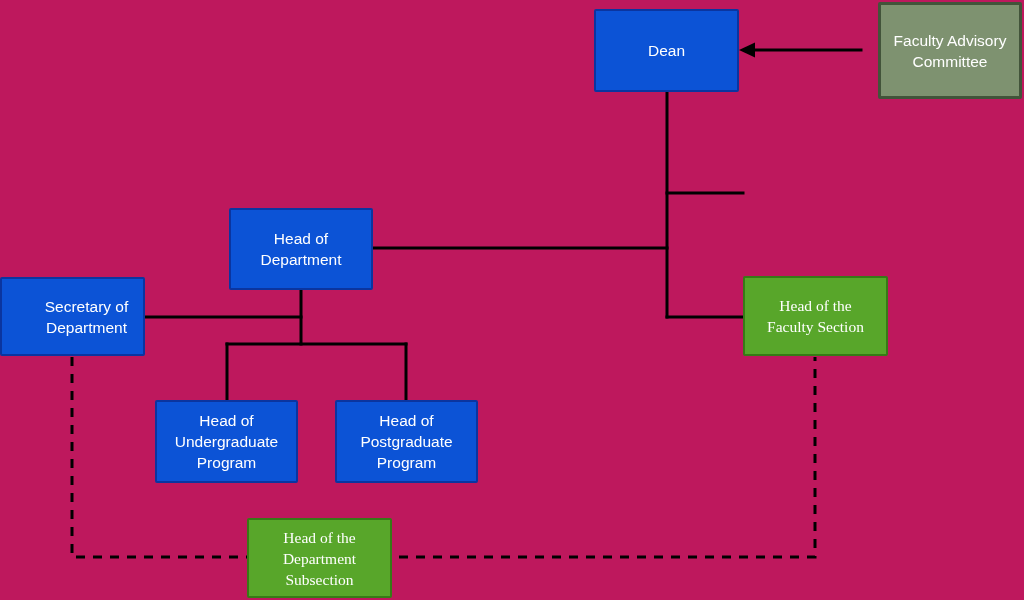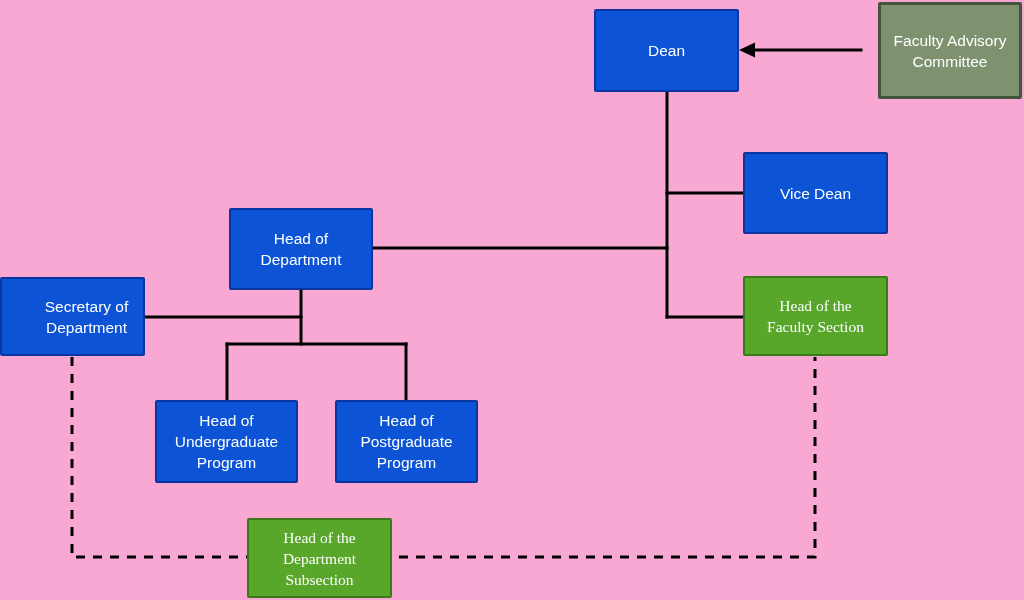--- a/index.html
+++ b/index.html
@@ -5,21 +5,21 @@
   html, body {
     margin: 0; padding: 0;
     width: 1024px; height: 600px;
     background: #ffffff;
     font-family: "Liberation Sans", sans-serif;
     overflow: hidden;
   }
   .stage {
     position: relative;
     width: 1024px; height: 600px;
-    background: #f9a8d4;
+    background: #be185d;
   }
   .connectors {
     position: absolute;
     left: 0; top: 0;
     z-index: 1;
   }
   .node {
     position: absolute;
     z-index: 2;
     display: flex;
@@ -71,21 +71,20 @@
       <path d="M753 50 L861 50"></path>
     </g>
     <polygon points="739,50 755,42.5 755,57.5" fill="#000000"></polygon>
   </svg>
 
   <div class="node node-primary n-dean" style="background: rgb(12, 83, 214); border-color: rgb(11, 53, 160);">Dean</div>
 
   <div class="node node-muted n-fac" style="background: rgb(126, 146, 112); border-color: rgb(66, 84, 58);">Faculty Advisory
 Committee</div>
 
-  <div class="node node-primary n-vice" style="background: rgb(12, 83, 214); border-color: rgb(11, 53, 160);">Vice Dean</div>
 
   <div class="node node-accent n-facsec" style="background: rgb(88, 166, 42); border-color: rgb(55, 122, 22);">Head of the
 Faculty Section</div>
 
   <div class="node node-primary n-hod" style="background: rgb(12, 83, 214); border-color: rgb(11, 53, 160);">Head of
 Department</div>
 
   <div class="node node-primary n-sec" style="background: rgb(12, 83, 214); border-color: rgb(11, 53, 160);">Secretary of
 Department</div>
 

